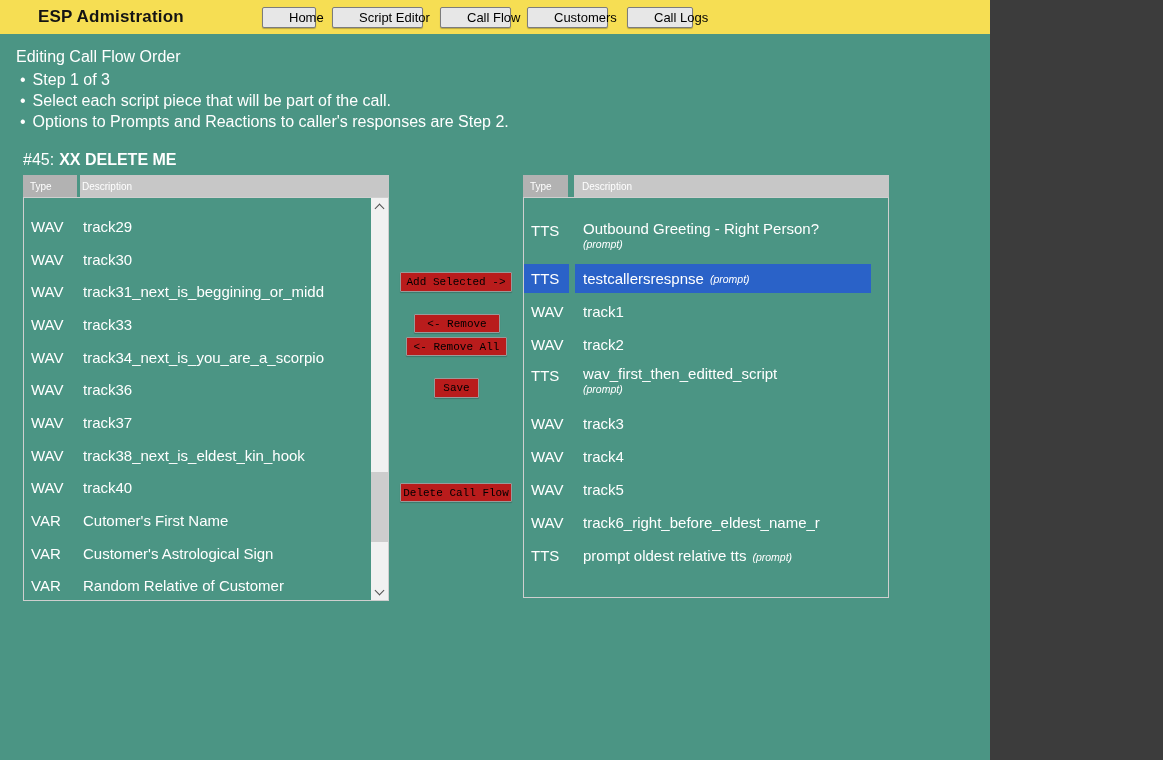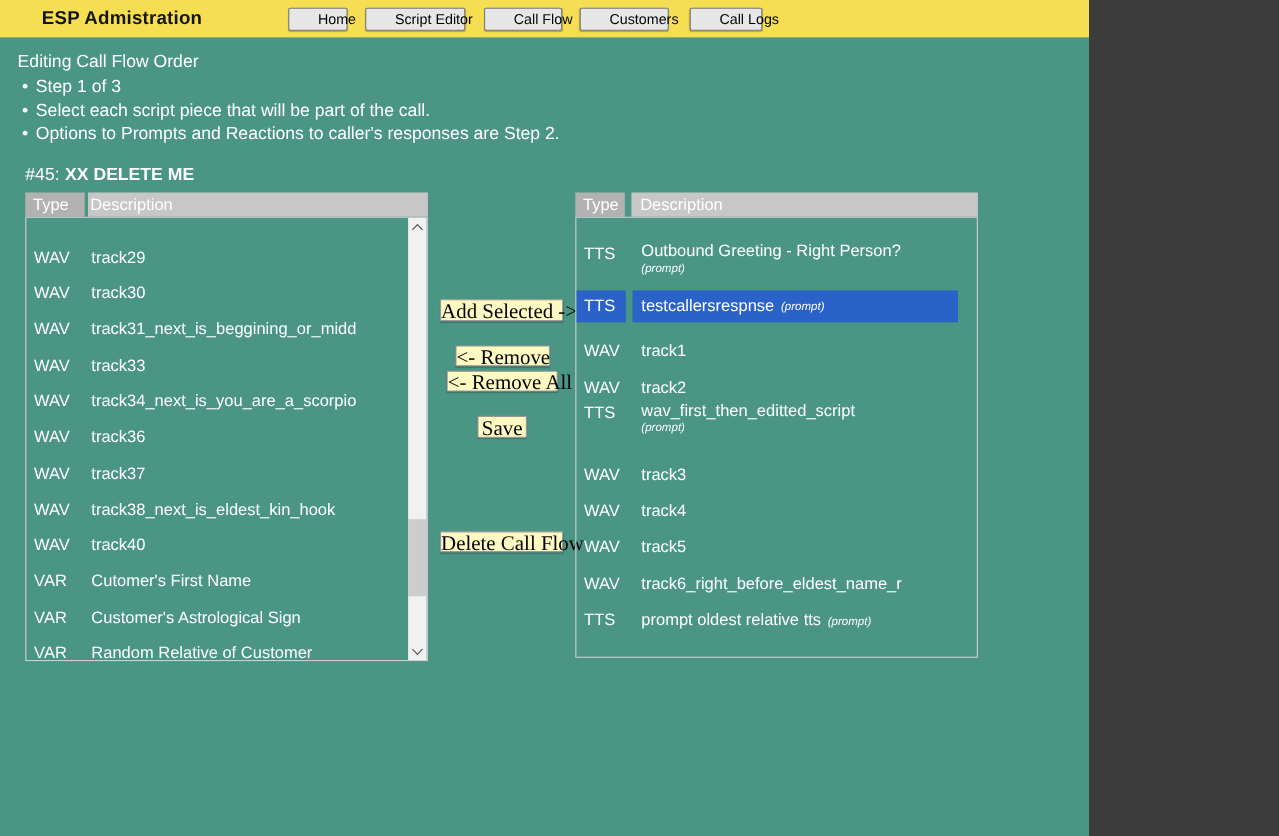--- a/index.html
+++ b/index.html
@@ -49,21 +49,21 @@
     position:absolute; left:23px; top:151px;
     color:#fff; font-size:16px;
   }
   .flow-title .flow-name { font-weight:bold; margin-left:5px; }
 
   
   .panel { position:absolute; top:175px; width:366px; }
   .panel-left  { left:23px; }
   .panel-right { left:523px; }
 
-  .panel-header { display:flex; height:22px; color:#fff; font-size:15px; }
+  .panel-header { display:flex; height:22px; color:#fff; font-size:10px; }
   .hdr-type {
     background:#B2B2B2; display:flex; align-items:center; padding-left:7px;
     flex:none;
   }
   .hdr-desc {
     background:#C7C7C7; display:flex; align-items:center; flex:1;
   }
   .panel-left  .hdr-type { width:54px; margin-right:3px; }
   .panel-left  .hdr-desc { padding-left:2px; }
   .panel-right .hdr-type { width:45px; margin-right:6px; }
@@ -78,21 +78,21 @@
   
   .rows { color:#fff; font-size:15px; }
   .panel-left .rows {
     position:absolute; left:0; top:0; width:349px; padding-top:12px;
     overflow:hidden;
   }
   .panel-right .rows {
     position:absolute; left:0; top:0; width:347px; padding-top:18px;
     overflow:hidden;
   }
-  .row { display:flex; align-items:flex-end; white-space:nowrap; }
+  .row { display:flex; align-items:center; white-space:nowrap; }
   .panel-left .row { height:32.7px; }
   .panel-right .row.single { height:33px; }
   .panel-right .row.tall { height:46px; align-items:flex-start; padding-top:4px; }
   .panel-right .row.tall .c-type { padding-top:2px; }
 
   .c-type { flex:none; padding-left:7px; }
   .panel-left  .c-type { width:54px; margin-right:3px; }
   .panel-right .c-type { width:45px; margin-right:6px; }
   .c-desc { flex:1; overflow:hidden; }
   .panel-left  .c-desc { padding-left:2px; }
@@ -122,23 +122,23 @@
   .chev.up   { transform:rotate(-135deg); margin-top:4px; }
   .chev.down { transform:rotate(45deg); margin-top:-3px; }
   .sb-thumb {
     position:absolute; left:0; top:274px; width:17px; height:70px;
     background:#CDCDCD; cursor:pointer;
   }
 
   
   .action-btn {
     position:absolute;
-    background:#fef9c3; border:1px solid #9a9a9a; border-radius:1px;
-    font-family:Liberation Serif, serif;
-    font-size:19px; color:#000; cursor:pointer; white-space:nowrap;
+    background:#b91c1c; border:1px solid #9a9a9a; border-radius:1px;
+    font-family:Liberation Mono, monospace;
+    font-size:11px; color:#000; cursor:pointer; white-space:nowrap;
     box-shadow:0 1px 1px rgba(0,0,0,.2);
   }
   .btn-add        { left:400px; top:272px; width:112px; height:20px; }
   .btn-remove     { left:414px; top:314px; width:86px;  height:19px; }
   .btn-remove-all { left:406px; top:337px; width:101px; height:19px; }
   .btn-save       { left:434px; top:378px; width:45px;  height:20px; }
   .btn-delete     { left:400px; top:483px; width:112px; height:19px; }
 </style>
 </head>
 <body>

